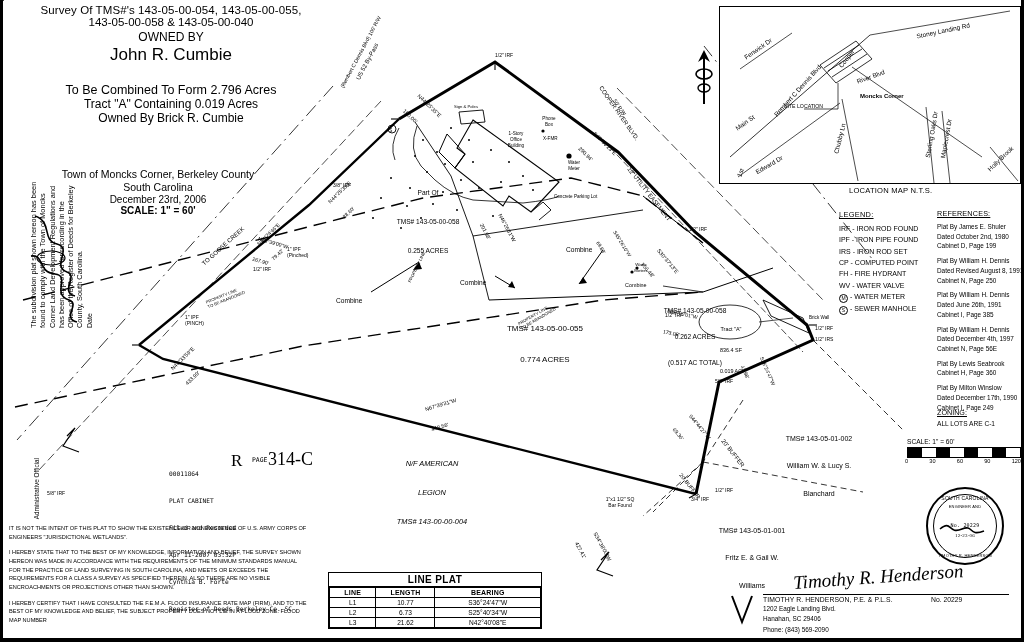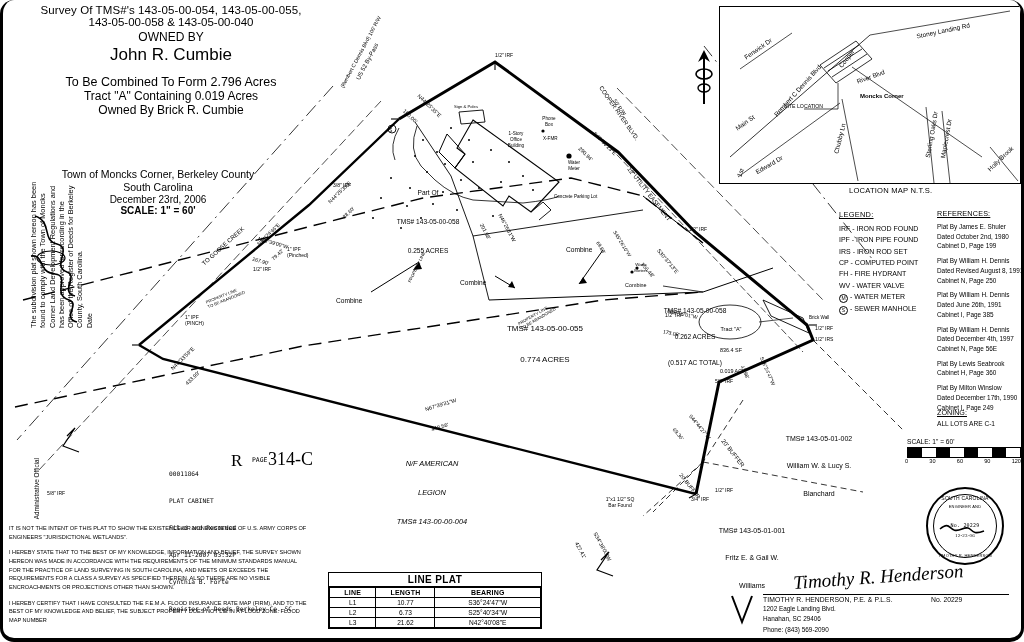--- a/index.html
+++ b/index.html
@@ -1,31 +1,31 @@
 <!DOCTYPE html>
 <html><head>
 <meta charset="utf-8">
 <style>
   html,body{margin:0;padding:0;background:#fff;}
   body{font-family:"Liberation Sans",sans-serif;color:#000;}
   #plat{
     position:relative;width:1024px;height:642px;background:#fff;
     overflow:hidden;box-sizing:border-box;
-    border-left:3px solid #000;border-right:3px solid #000;border-bottom:4px solid #000;border-radius:14px;
+    border-left:3px solid #000;border-right:3px solid #000;border-bottom:4px solid #000;
   }
   .abs{position:absolute;}
   .t{white-space:pre;line-height:1.18;}
 
   
   #title{left:18px;top:4px;width:300px;text-align:center;}
   #title .l1{font-size:11.5px;letter-spacing:.1px;}
   #title .l2{font-size:11.5px;}
   #title .l3{font-size:12px;margin-top:2px;}
   #title .l4{font-size:17px;margin-top:1px;}
-  #title .l5{font-size:12.5px;margin-top:10px;}
+  #title .l5{font-size:12.5px;margin-top:18px;}
   #title .l6{font-size:12px;}
   #title .l7{font-size:12px;}
 
   
   #town{left:30px;top:168px;width:250px;text-align:center;font-size:10.5px;}
   #town .ln{margin-bottom:1px;}
   #town .date{font-size:10px;}
   #town .scale{font-size:10px;font-weight:bold;}
 
   

